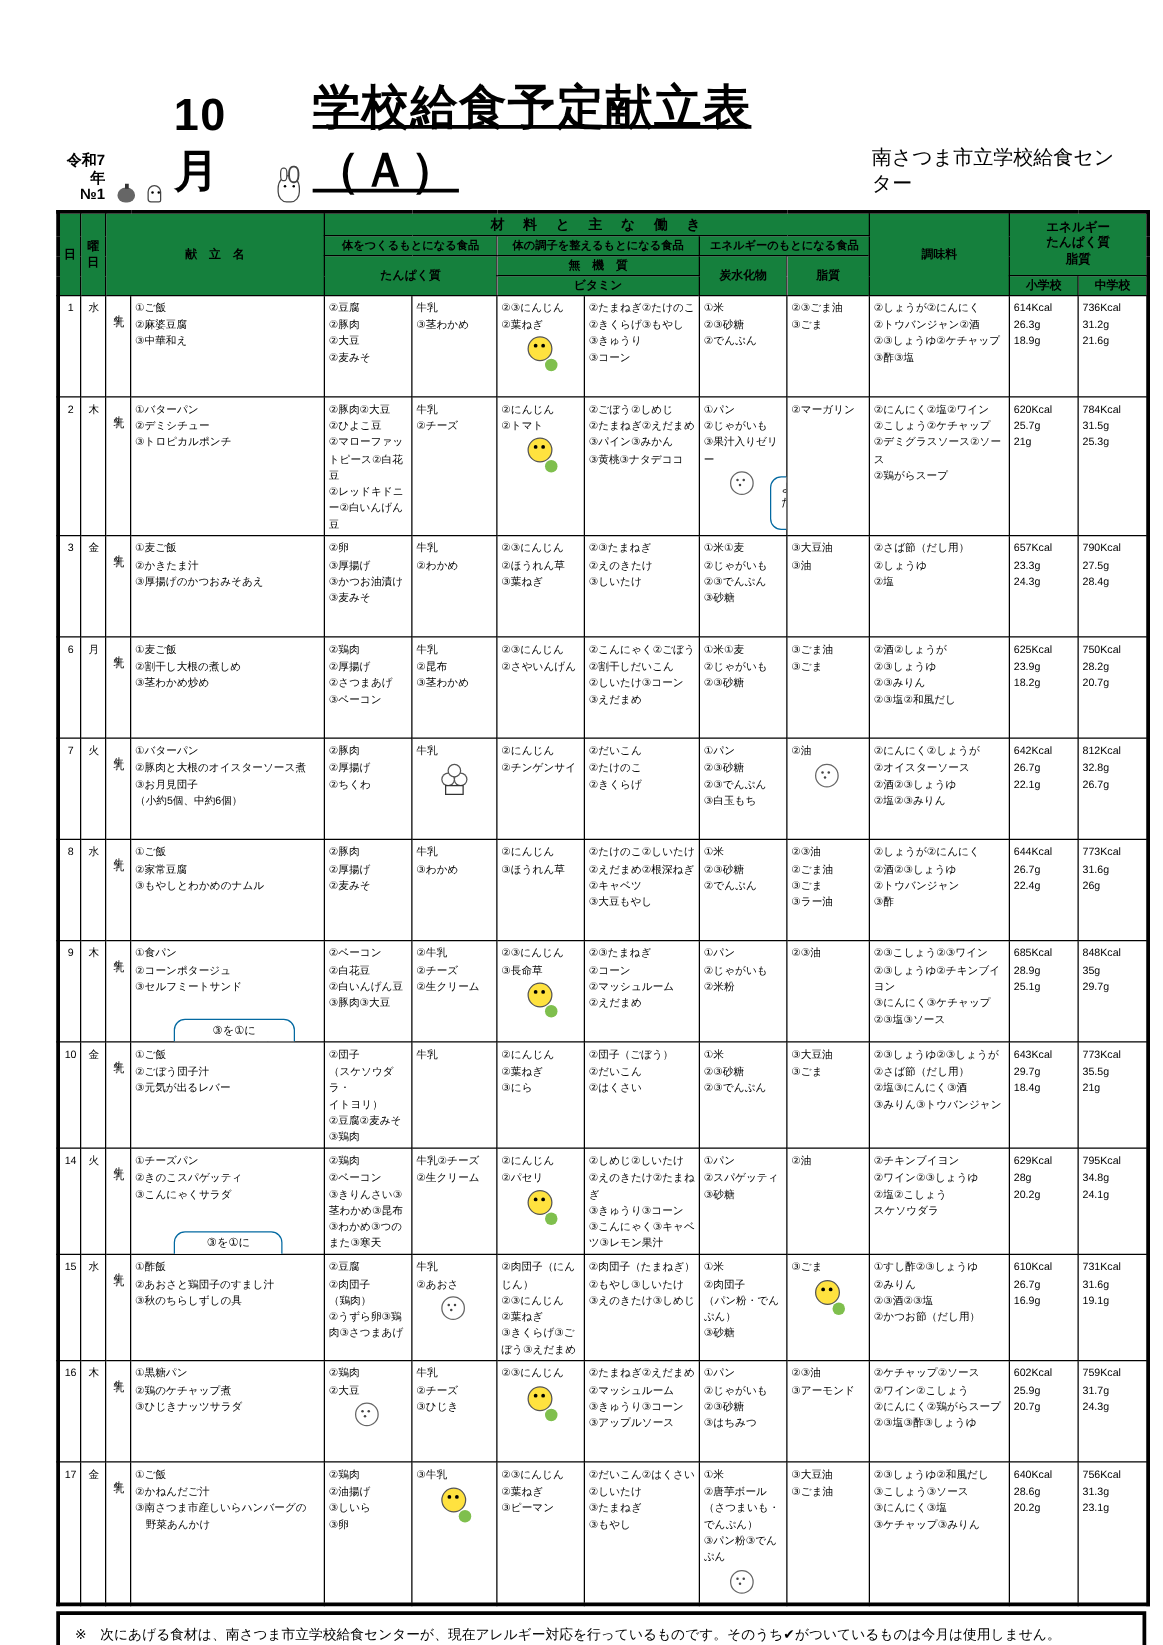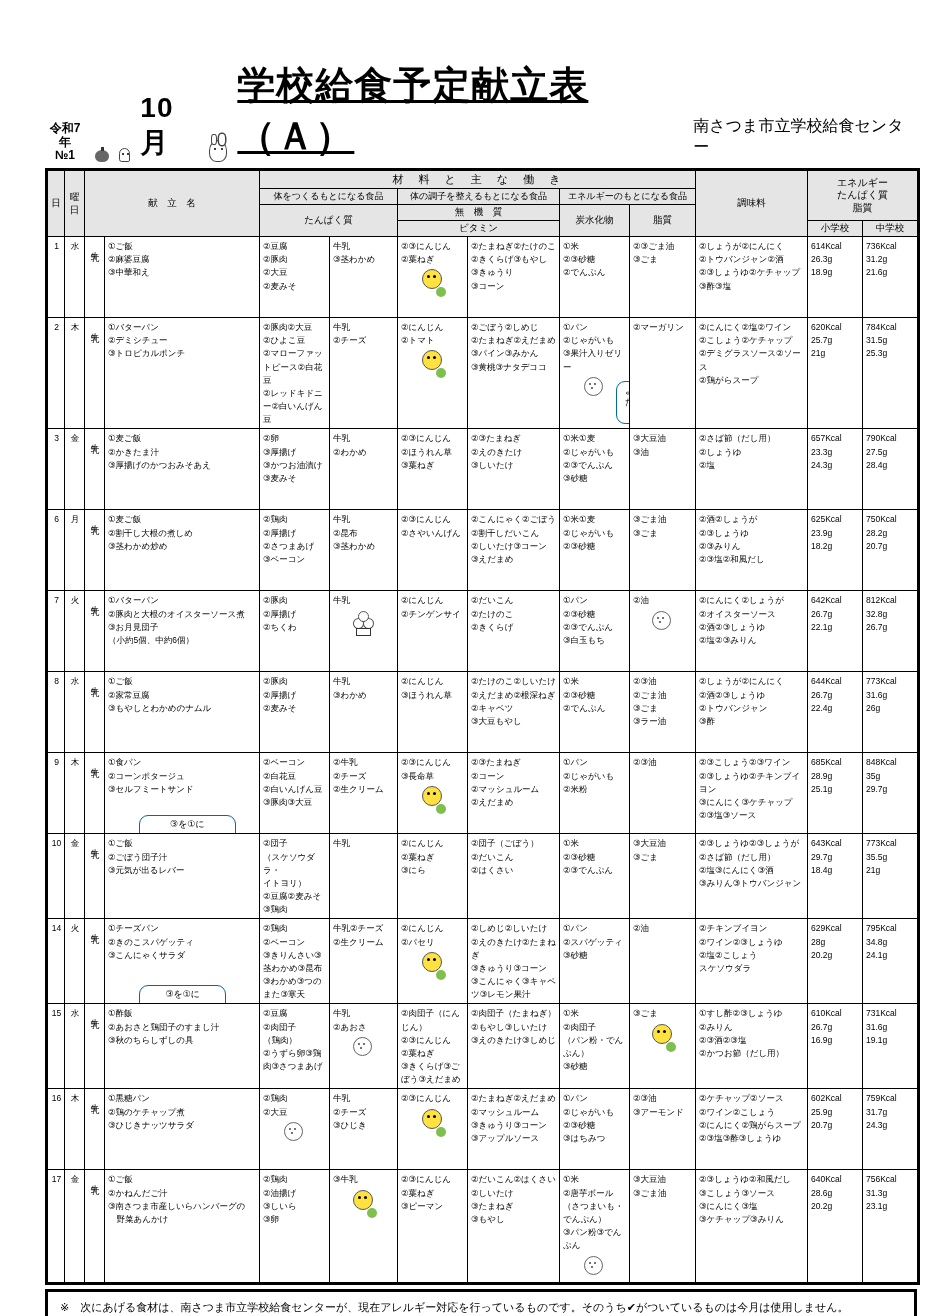--- a/index.html
+++ b/index.html
@@ -1,37 +1,37 @@
 <!DOCTYPE html>
 <html><head>
 <meta charset="utf-8">
 <style>
   * { margin:0; padding:0; box-sizing:border-box; }
   body { width:930px; height:1316px; background:#fff; font-family:"Liberation Sans","DejaVu Sans",sans-serif; color:#000; }
   .page { position:relative; width:930px; height:1316px; padding:60px 0 0 45px; }
 
   
   .hdr { display:flex; align-items:flex-end; gap:10px; width:860px; margin-bottom:6px; }
-  .hdr-era { font-size:12px; font-weight:bold; line-height:1.1; text-align:center; }
-  .hdr-month { font-size:28px; font-weight:bold; letter-spacing:1px; }
+  .hdr-era { font-size:12px; font-weight:bold; line-height:1.1; text-align:right; }
+  .hdr-month { font-size:36px; font-weight:bold; letter-spacing:1px; }
   .hdr-title { font-size:38px; font-weight:bold; letter-spacing:1px;text-decoration:underline; }
   .hdr-org { font-size:16px; font-weight:normal; margin-left:8px; padding-bottom:4px; }
   .deco { display:inline-block; position:relative; vertical-align:bottom; }
   .pumpkin { width:15px; height:12px; background:#666; border-radius:50% 50% 45% 45%; }
   .pumpkin::before { content:""; position:absolute; left:6px; top:-3px; width:3px; height:4px; background:#333; }
   .ghost { width:12px; height:14px; background:#fff; border:1.5px solid #444; border-radius:6px 6px 2px 3px; }
   .ghost::before { content:""; position:absolute; left:2px; top:4px; width:2px; height:2px; background:#000; border-radius:50%; box-shadow:5px 0 0 #000; }
   .rabbit { width:20px; height:22px; background:#fff; border:1.5px solid #444; border-radius:50% 50% 40% 40%; }
   .rabbit::before { content:""; position:absolute; left:1px; top:-7px; width:4px; height:9px; background:#fff; border:1.5px solid #444; border-radius:40%; box-shadow:8px 0 0 #fff, 8px 0 0 1.5px #444; }
   .rabbit::after { content:""; position:absolute; left:4px; top:7px; width:2px; height:2px; background:#000; border-radius:50%; box-shadow:7px 0 0 #000; }
 
   
   table.menu { border-collapse:collapse; table-layout:fixed; width:872px; border:3px solid #000; }
   table.menu th, table.menu td { border:1px solid #000; vertical-align:top; overflow:hidden; }
-  table.menu th { background:#e5e5e5; font-weight:normal; text-align:center; vertical-align:middle; padding:1px; }
+  table.menu th { background:#15803d; font-weight:bold; text-align:center; vertical-align:middle; padding:1px; }
   .th-big { font-size:11px; letter-spacing:2px; }
   .th-mid { font-size:9px; }
   .th-sm  { font-size:9.5px; }
   .th-energy { font-size:10px; line-height:1.25;margin-top:45px; }
   col.c-day{width:18px} col.c-wd{width:20px} col.c-milk{width:20px} col.c-menu{width:155px}
   col.c-p1{width:70px} col.c-p2{width:68px} col.c-v1{width:70px} col.c-v2{width:92px}
   col.c-cb{width:70px} col.c-ft{width:66px} col.c-ssn{width:112px} col.c-el{width:55px} col.c-jh{width:56px}
 
   tr.menu-row td { position:relative; white-space:pre-line; font-size:8.5px; line-height:1.55; padding:3px 2px 2px 3px; }
   tr.menu-row { height:81px; }

